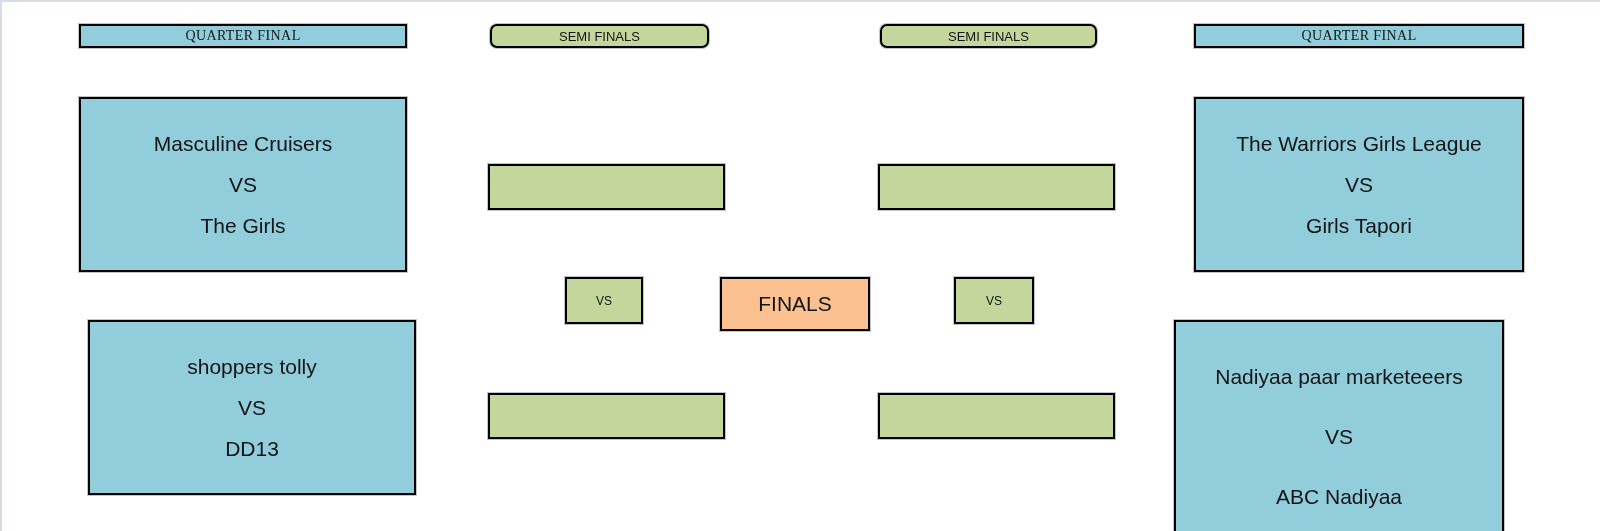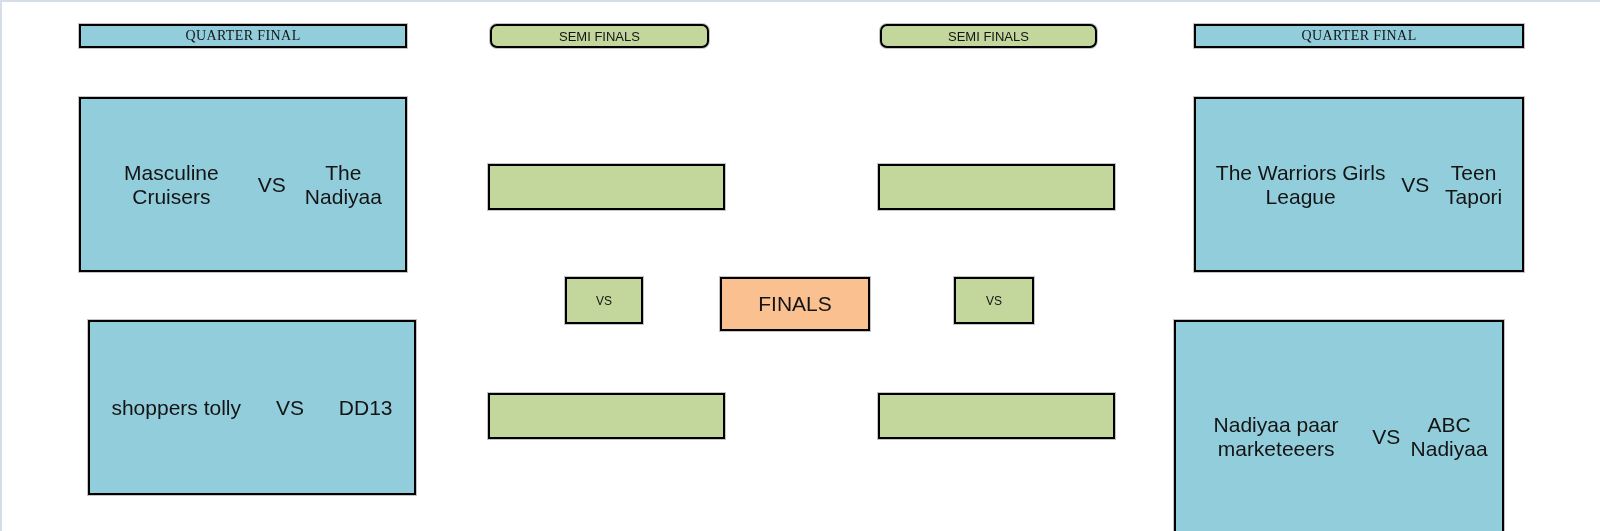--- a/index.html
+++ b/index.html
@@ -25,37 +25,38 @@
   .blue   { background:var(--quarter-final-fill,#92CDDC); }
   .green  { background:var(--semi-final-fill,#C3D69B); }
   .orange { background:var(--finals-fill,#FAC090); }
   .qf-header {
     font-family:"Liberation Serif", serif;
     font-size:14px;
     letter-spacing:0.4px;
   }
   .sf-header { font-size:13px;border-radius:7px; }
   .match {
+    flex-direction:column;
     justify-content:space-around;
     font-size:21px;
     line-height:1.1;
     padding:24px 4px;
   }
   .vs-small { font-size:12px; }
   .finals-label { font-size:21px; }
 </style>
 </head>
 <body>
 
 <div class="shape blue qf-header" style="left:77px;top:22px;width:328px;height:24px">QUARTER FINAL</div>
 
 <div class="shape blue match" style="left:77px;top:95px;width:328px;height:175px">
   <span>Masculine Cruisers</span>
   <span>VS</span>
-  <span>The Nadiyaa</span>
+  <span>The Girls</span>
 </div>
 
 <div class="shape blue match" style="left:86px;top:318px;width:328px;height:175px">
   <span>shoppers tolly</span>
   <span>VS</span>
   <span>DD13</span>
 </div>
 
 <div class="shape green sf-header" style="left:488px;top:22px;width:219px;height:24px">SEMI FINALS</div>
 
@@ -73,20 +74,20 @@
 
 <div class="shape green vs-small" style="left:952px;top:275px;width:80px;height:47px">VS</div>
 
 <div class="shape green" style="left:876px;top:391px;width:237px;height:46px"></div>
 
 <div class="shape blue qf-header" style="left:1192px;top:22px;width:330px;height:24px">QUARTER FINAL</div>
 
 <div class="shape blue match" style="left:1192px;top:95px;width:330px;height:175px">
   <span>The Warriors Girls League</span>
   <span>VS</span>
-  <span>Teen Tapori</span>
+  <span>Girls Tapori</span>
 </div>
 
 <div class="shape blue match" style="left:1172px;top:318px;width:330px;height:233px">
   <span>Nadiyaa paar marketeeers</span>
   <span>VS</span>
   <span>ABC Nadiyaa</span>
 </div>
 
 </body></html>

